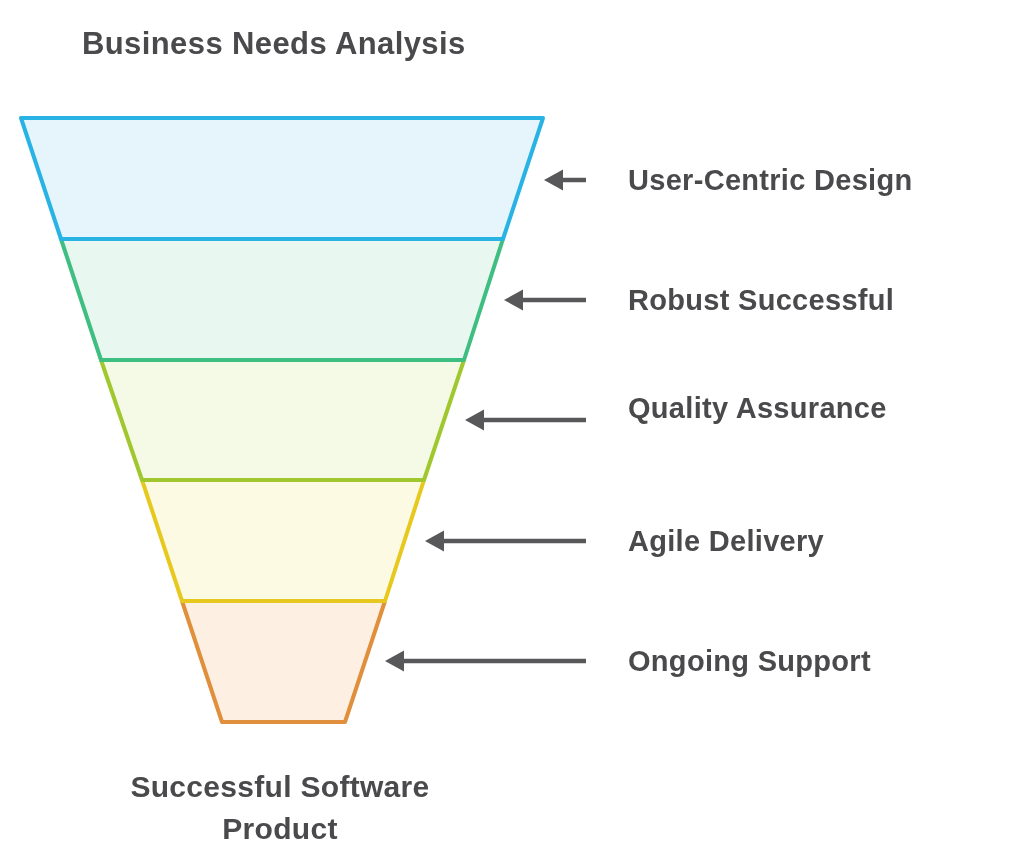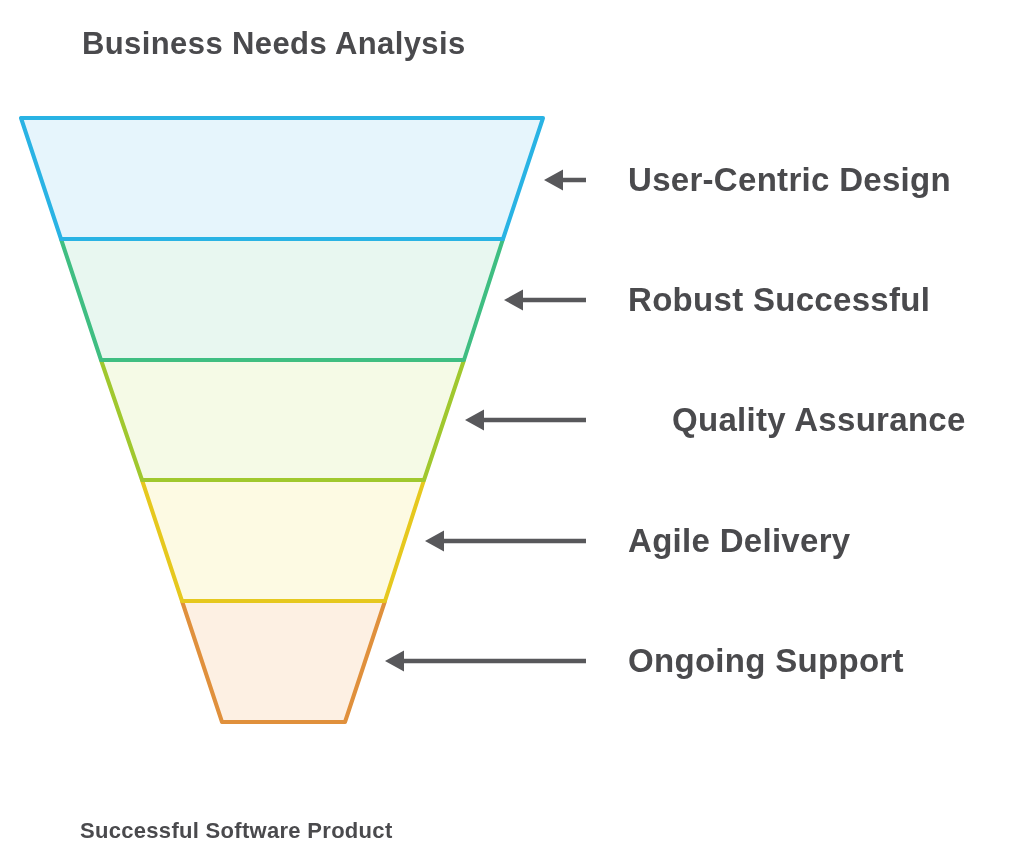--- a/index.html
+++ b/index.html
@@ -29,42 +29,42 @@
   }
   .funnel-svg {
     position: absolute;
     left: 0;
     top: 0;
   }
   .stage-label {
     position: absolute;
     left: 628px;
     transform: translateY(-50%);
-    font-size: 33px;
+    font-size: 29px;
     font-weight: 600;
     letter-spacing: 0.3px;
     color: #4a4a4d;
     white-space: nowrap;
   }
   .stage-label.l1 { top: 180px; }
   .stage-label.l2 { top: 300px; }
-  .stage-label.l3 { top: 420px; margin-left: 44px; }
+  .stage-label.l3 { top: 408px; }
   .stage-label.l4 { top: 541px; text-align: center; }
   .stage-label.l5 { top: 661px; text-align: right; }
   .funnel-caption {
     position: absolute;
     left: 80px;
     top: 766px;
     width: 400px;
-    font-size: 22px;
+    text-align: center;
+    font-size: 30px;
     font-weight: 600;
     letter-spacing: 0.3px;
     line-height: 42px;
     color: #4a4a4d;
-    margin-top: 44px;
   }
 </style>
 </head>
 <body>
 
 <div class="canvas">
 
   <div class="page-title">Business Needs Analysis</div>
 
   <svg class="funnel-svg" width="1024" height="862" viewBox="0 0 1024 862">

